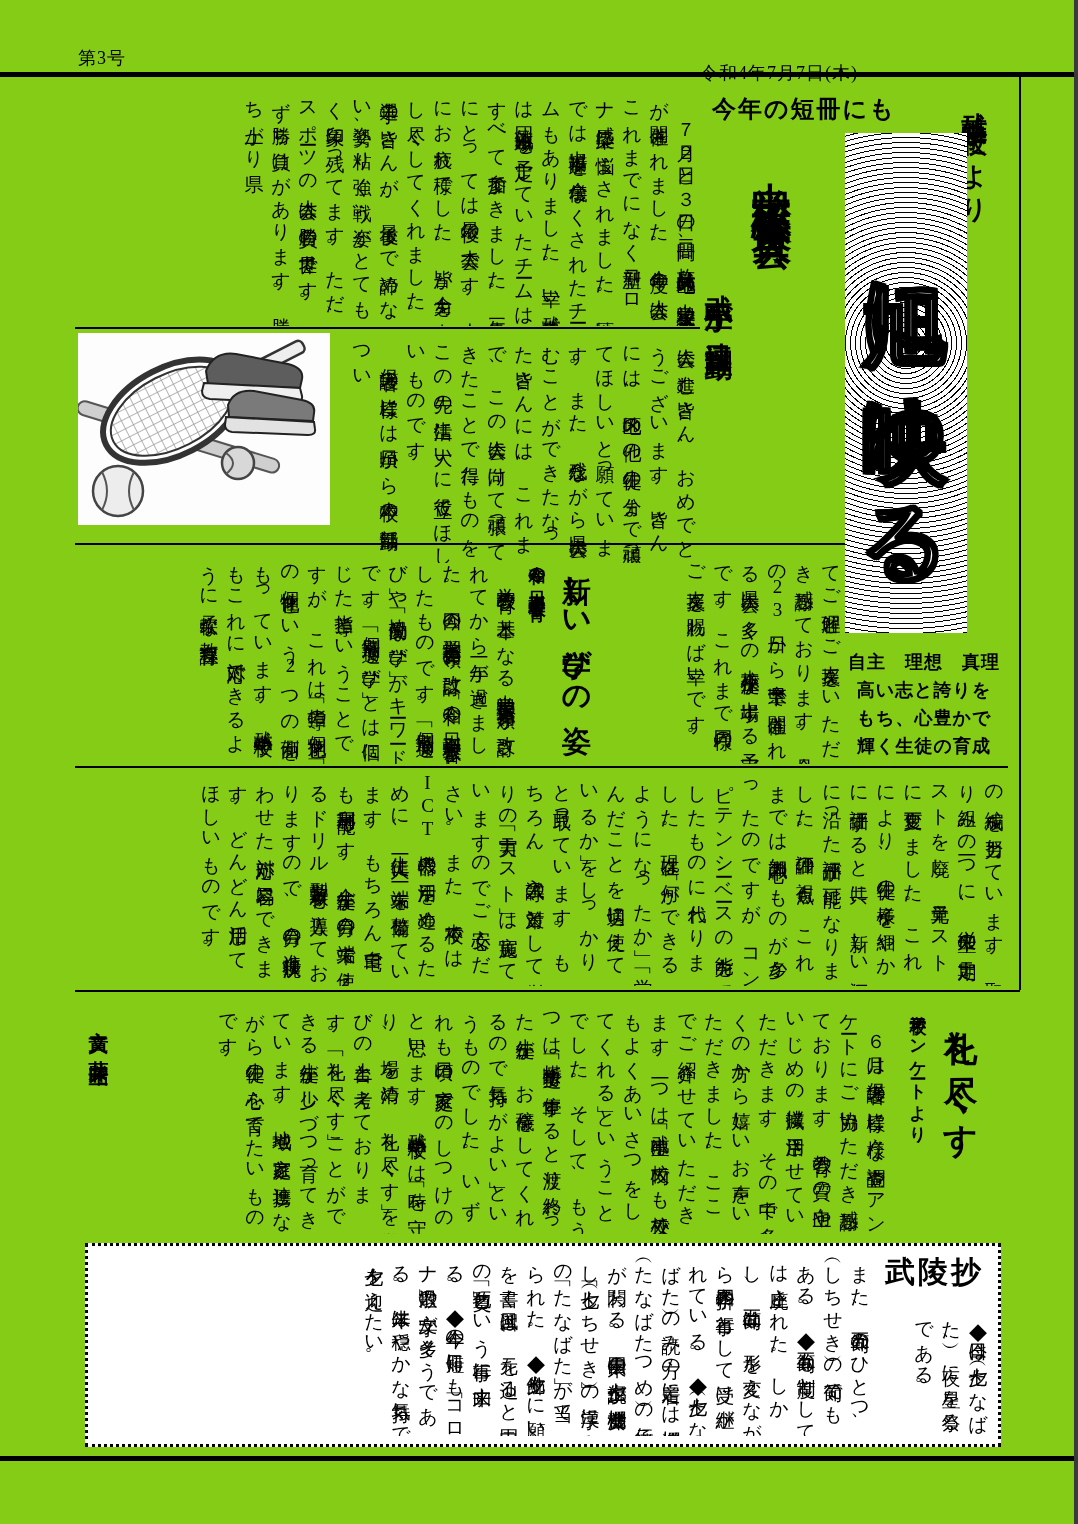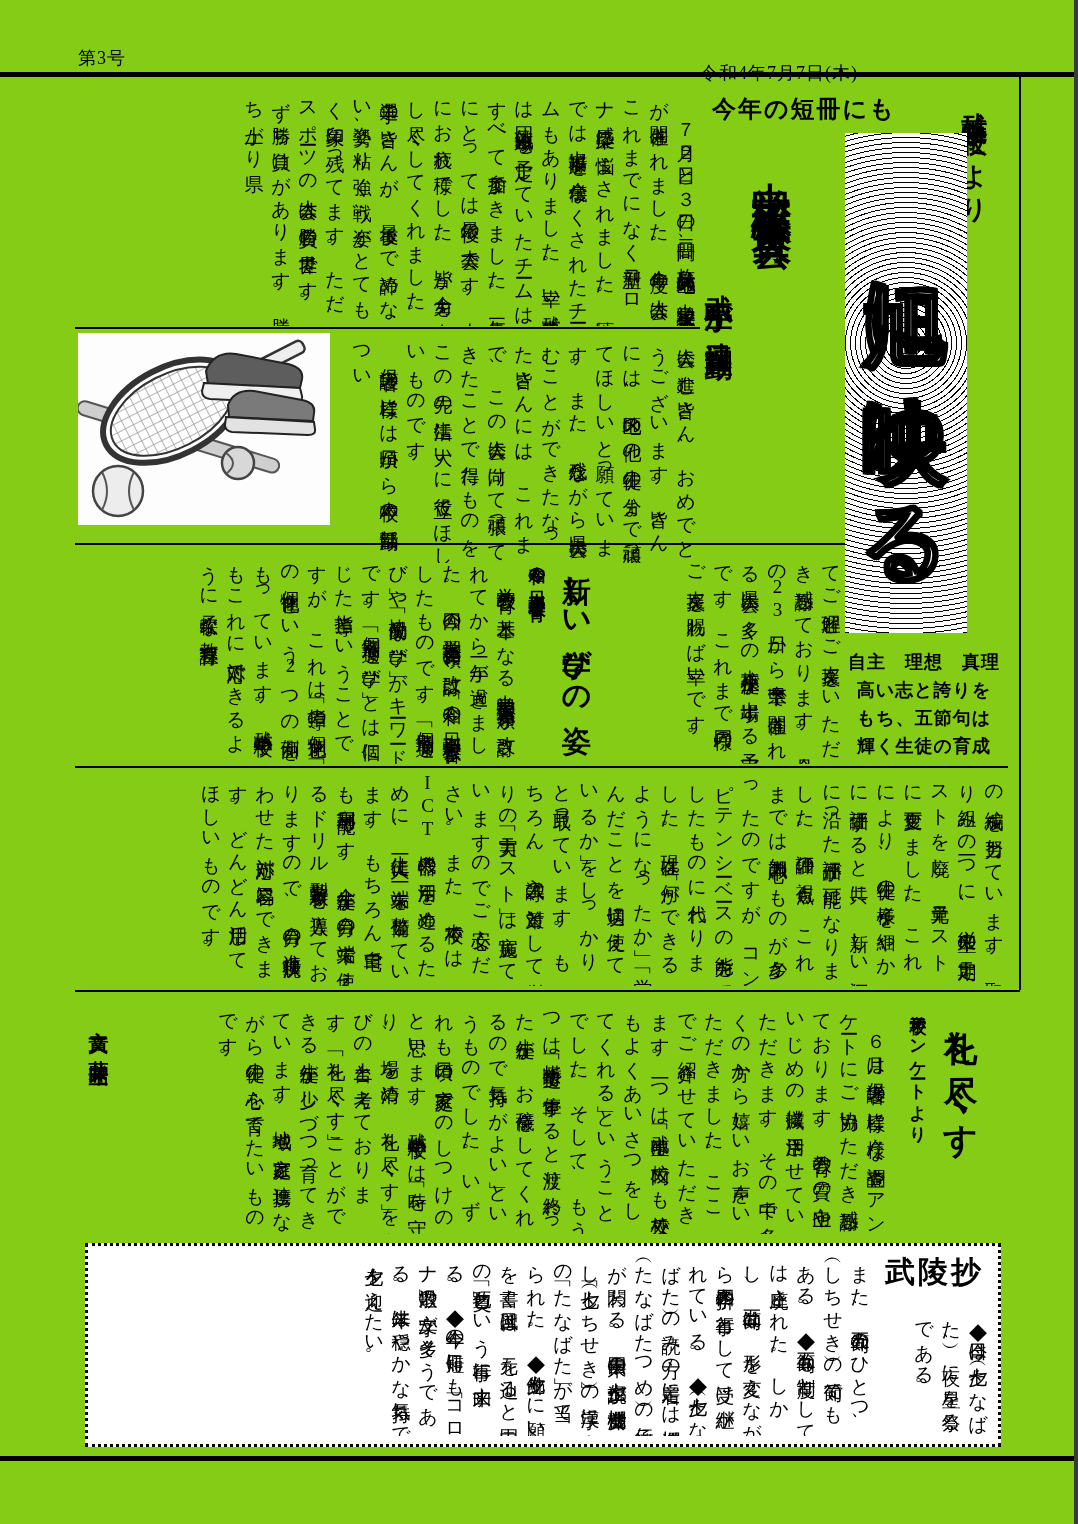--- a/index.html
+++ b/index.html
@@ -116,21 +116,21 @@
   </div>
 
   <div class="abs v bodytext" style="left:335px; top:333px; width:365px; height:230px;">大会に進む皆さん、おめでとうございます。皆さんには、地区の他の生徒の分まで頑張ってほしいと願っています。また、残念ながら県大会に進むことができたなった皆さんには、これまで、この大会に向けて頑張ってきたことで得たものをこの先の生活に大いに役立てほしいものです。
 　保護者の皆様には日頃から本校の部活動につい</div>
   <div class="rule" style="left:75px; top:543px; width:770px; height:2px;"></div>
 
   <div class="abs v bodytext" style="left:612px; top:552px; width:233px; height:212px;">てご理解とご支援をいただき感謝しております。今月の23日から全県下で開催される県大会に多くの本校生徒が出場する予定です。これまで同様のご支援を賜れば幸いです。</div>
 
   <div class="abs gothic motto" style="left:846px; top:648px; width:156px;">自主　理想　真理
 高い志と誇りを
-もち、五節句は
+もち、心豊かで
 輝く生徒の育成</div>
 
   <div class="abs v gothic headline-a2" style="left:562px; top:552px; height:215px;">新しい学びの姿</div>
   <div class="abs v gothic subhead-v" style="left:527px; top:552px; height:215px;">令和の日本型学校教育</div>
 
   <div class="abs v bodytext" style="left:75px; top:552px; width:445px; height:212px;">　学校教育の基本となる中学校学習指導要領が改訂されてから一年が過ぎました。今回の学習指導要領の改訂は「令和の日本型学校教育」を目指したものです。「個別最適な学び」や「協働的な学び」がキーワードです。「個別最適な学び」とは個に応じた指導ということですが、これは「指導の個別化」と「学習の個性化」という2つの側面をもっています。武雄中学校でもこれに対応できるように柔軟な教育課程</div>
   <div class="rule" style="left:75px; top:766px; width:933px; height:2px;"></div>
 
   <div class="abs v bodytext" style="left:78px; top:772px; width:930px; height:214px;">の編成を努力しています。取り組みの一つに、従来型の定期テストを廃し、単元テストに変更しました。これにより、生徒の様子を細やかに評価すると共に、新しい評価基準に沿った評価が可能になりました。評価の視点も、これまでは知識中心のものが多かったのですが、コンピテンシーベースの能力を重視したものに代わりました。現在は「何ができるようになったか」、「学んだことを適切に使えているか」をしっかりと見取っています。もちろん、入試等の対策として従来通りの「実力テスト」は実施していますのでご安心ください。また、本校ではICT機器の活用を進めるために、生徒一人に一端末を整備しています。もちろん自宅でも利用可能です。全生徒が自分の端末で使えるドリル型学習教材を導入しておりますので、自分の進捗状況に合わせた対応が容易にできます。どんどん活用してほしいものです。</div>
   <div class="rule" style="left:75px; top:990px; width:945px; height:2px;"></div>

